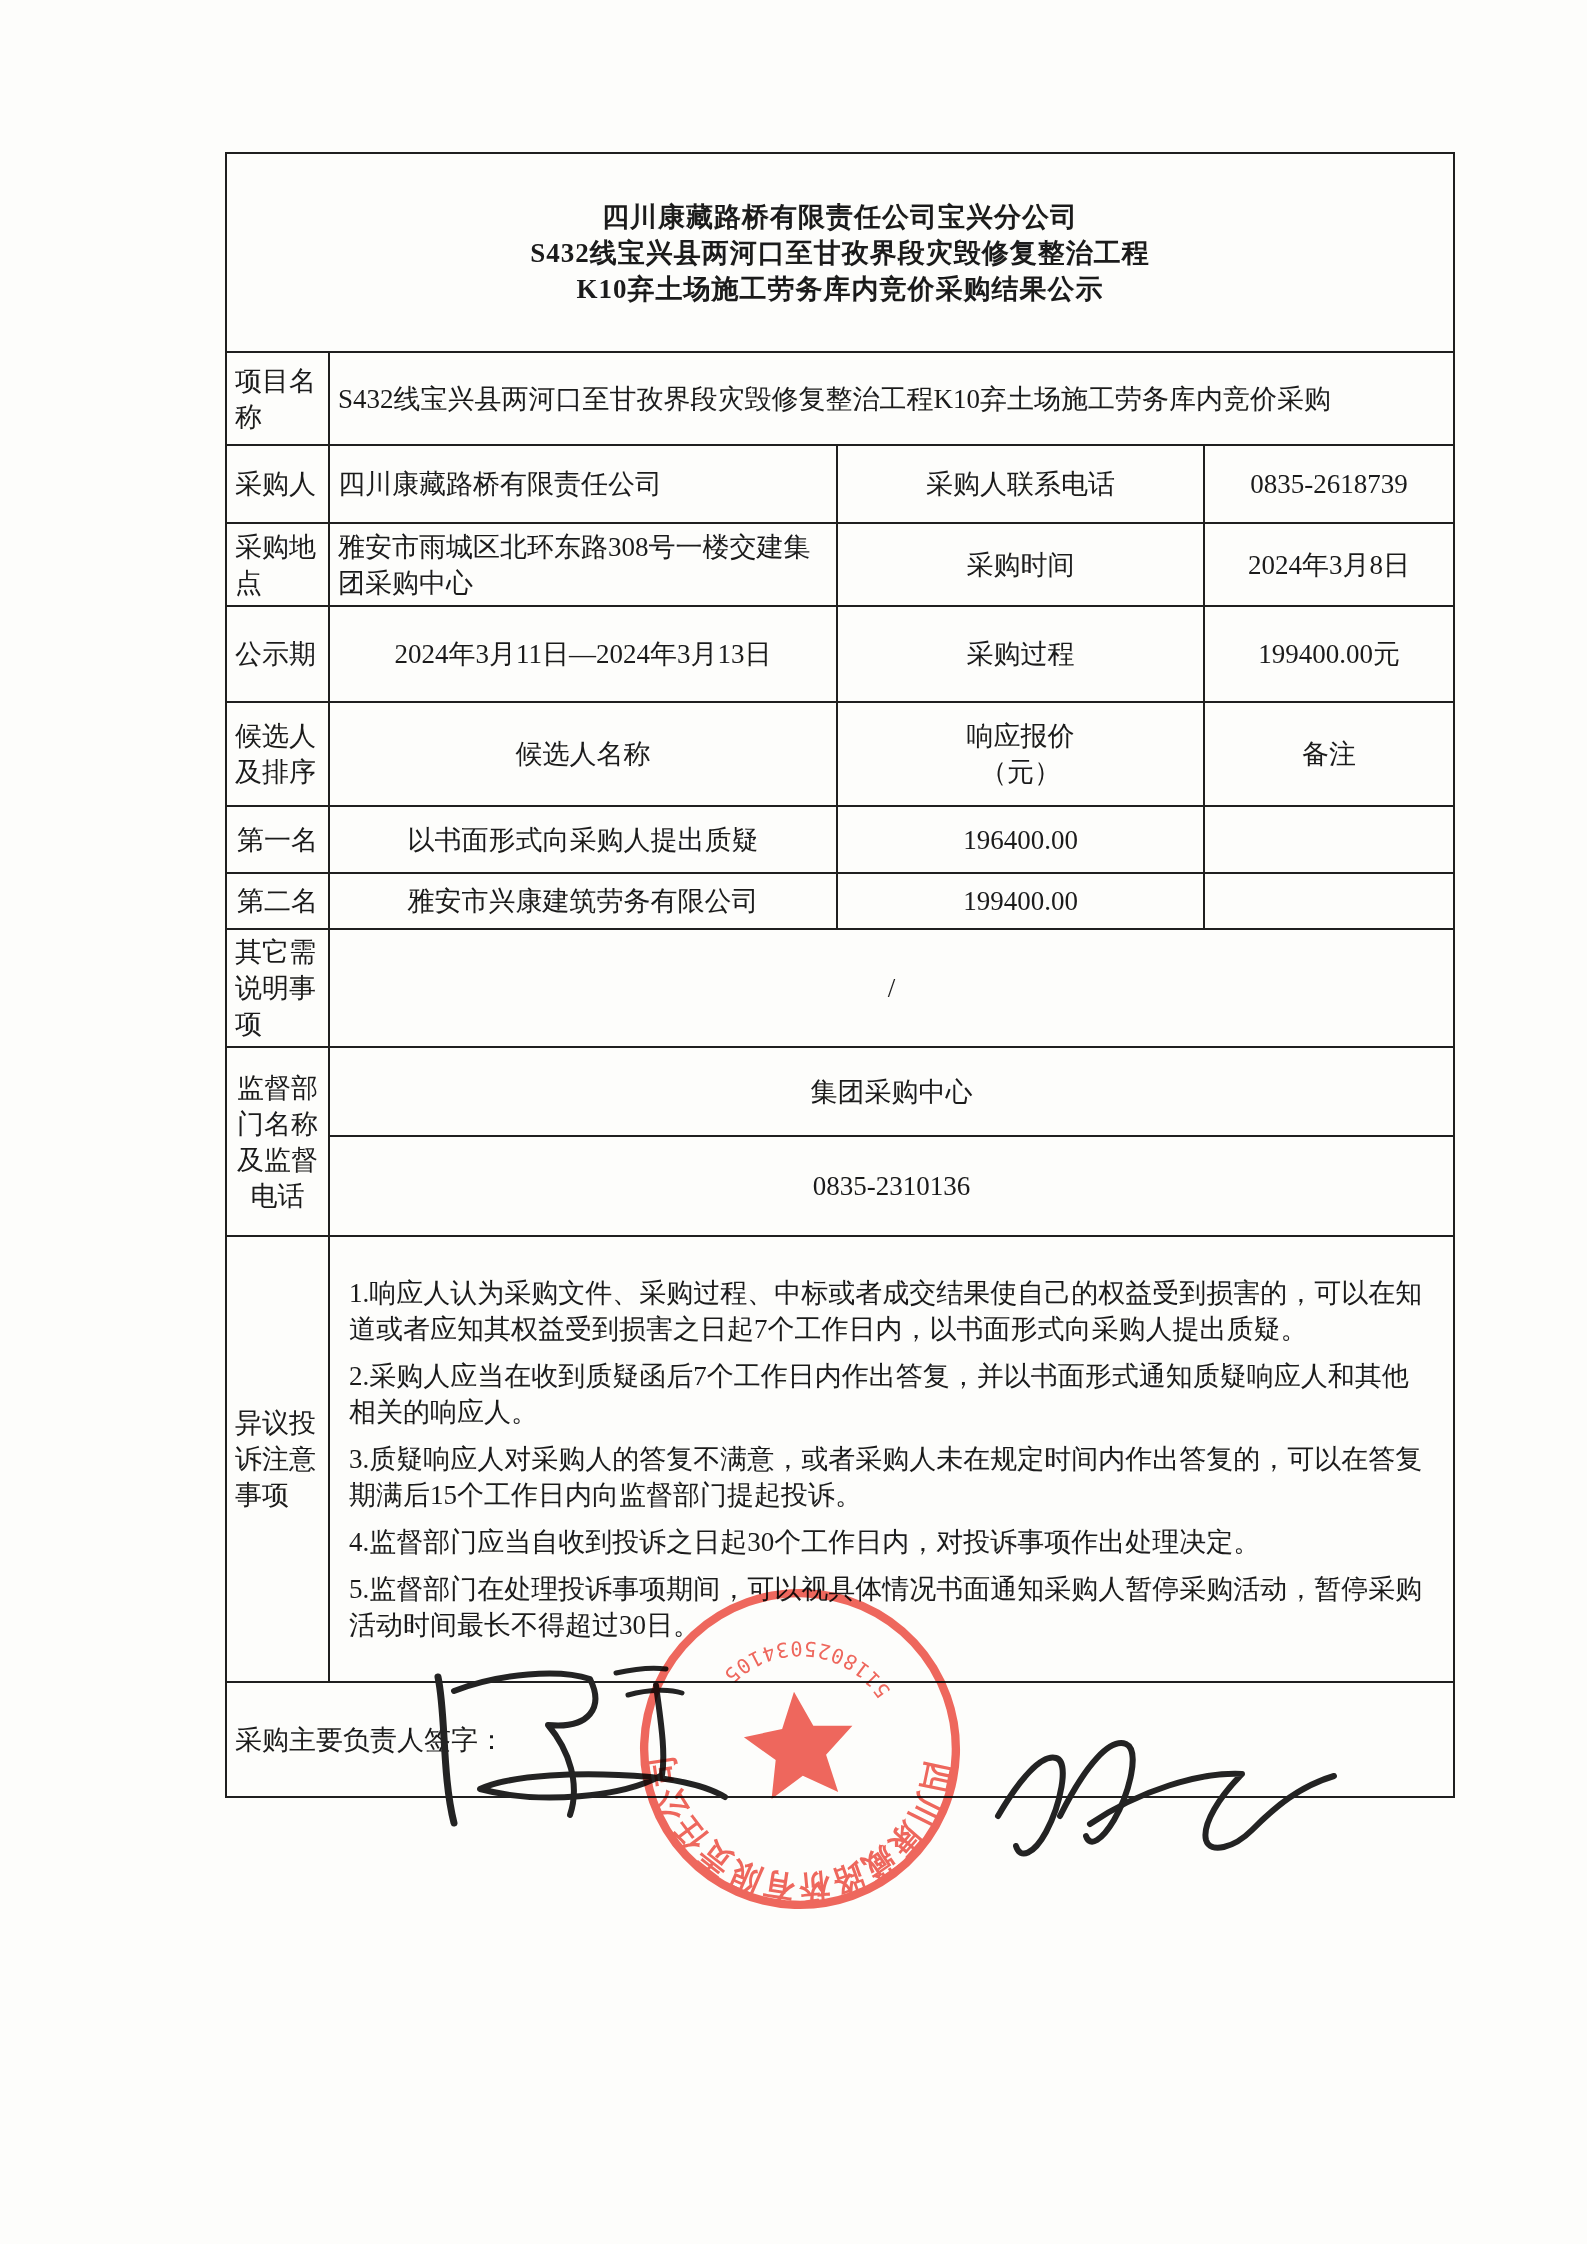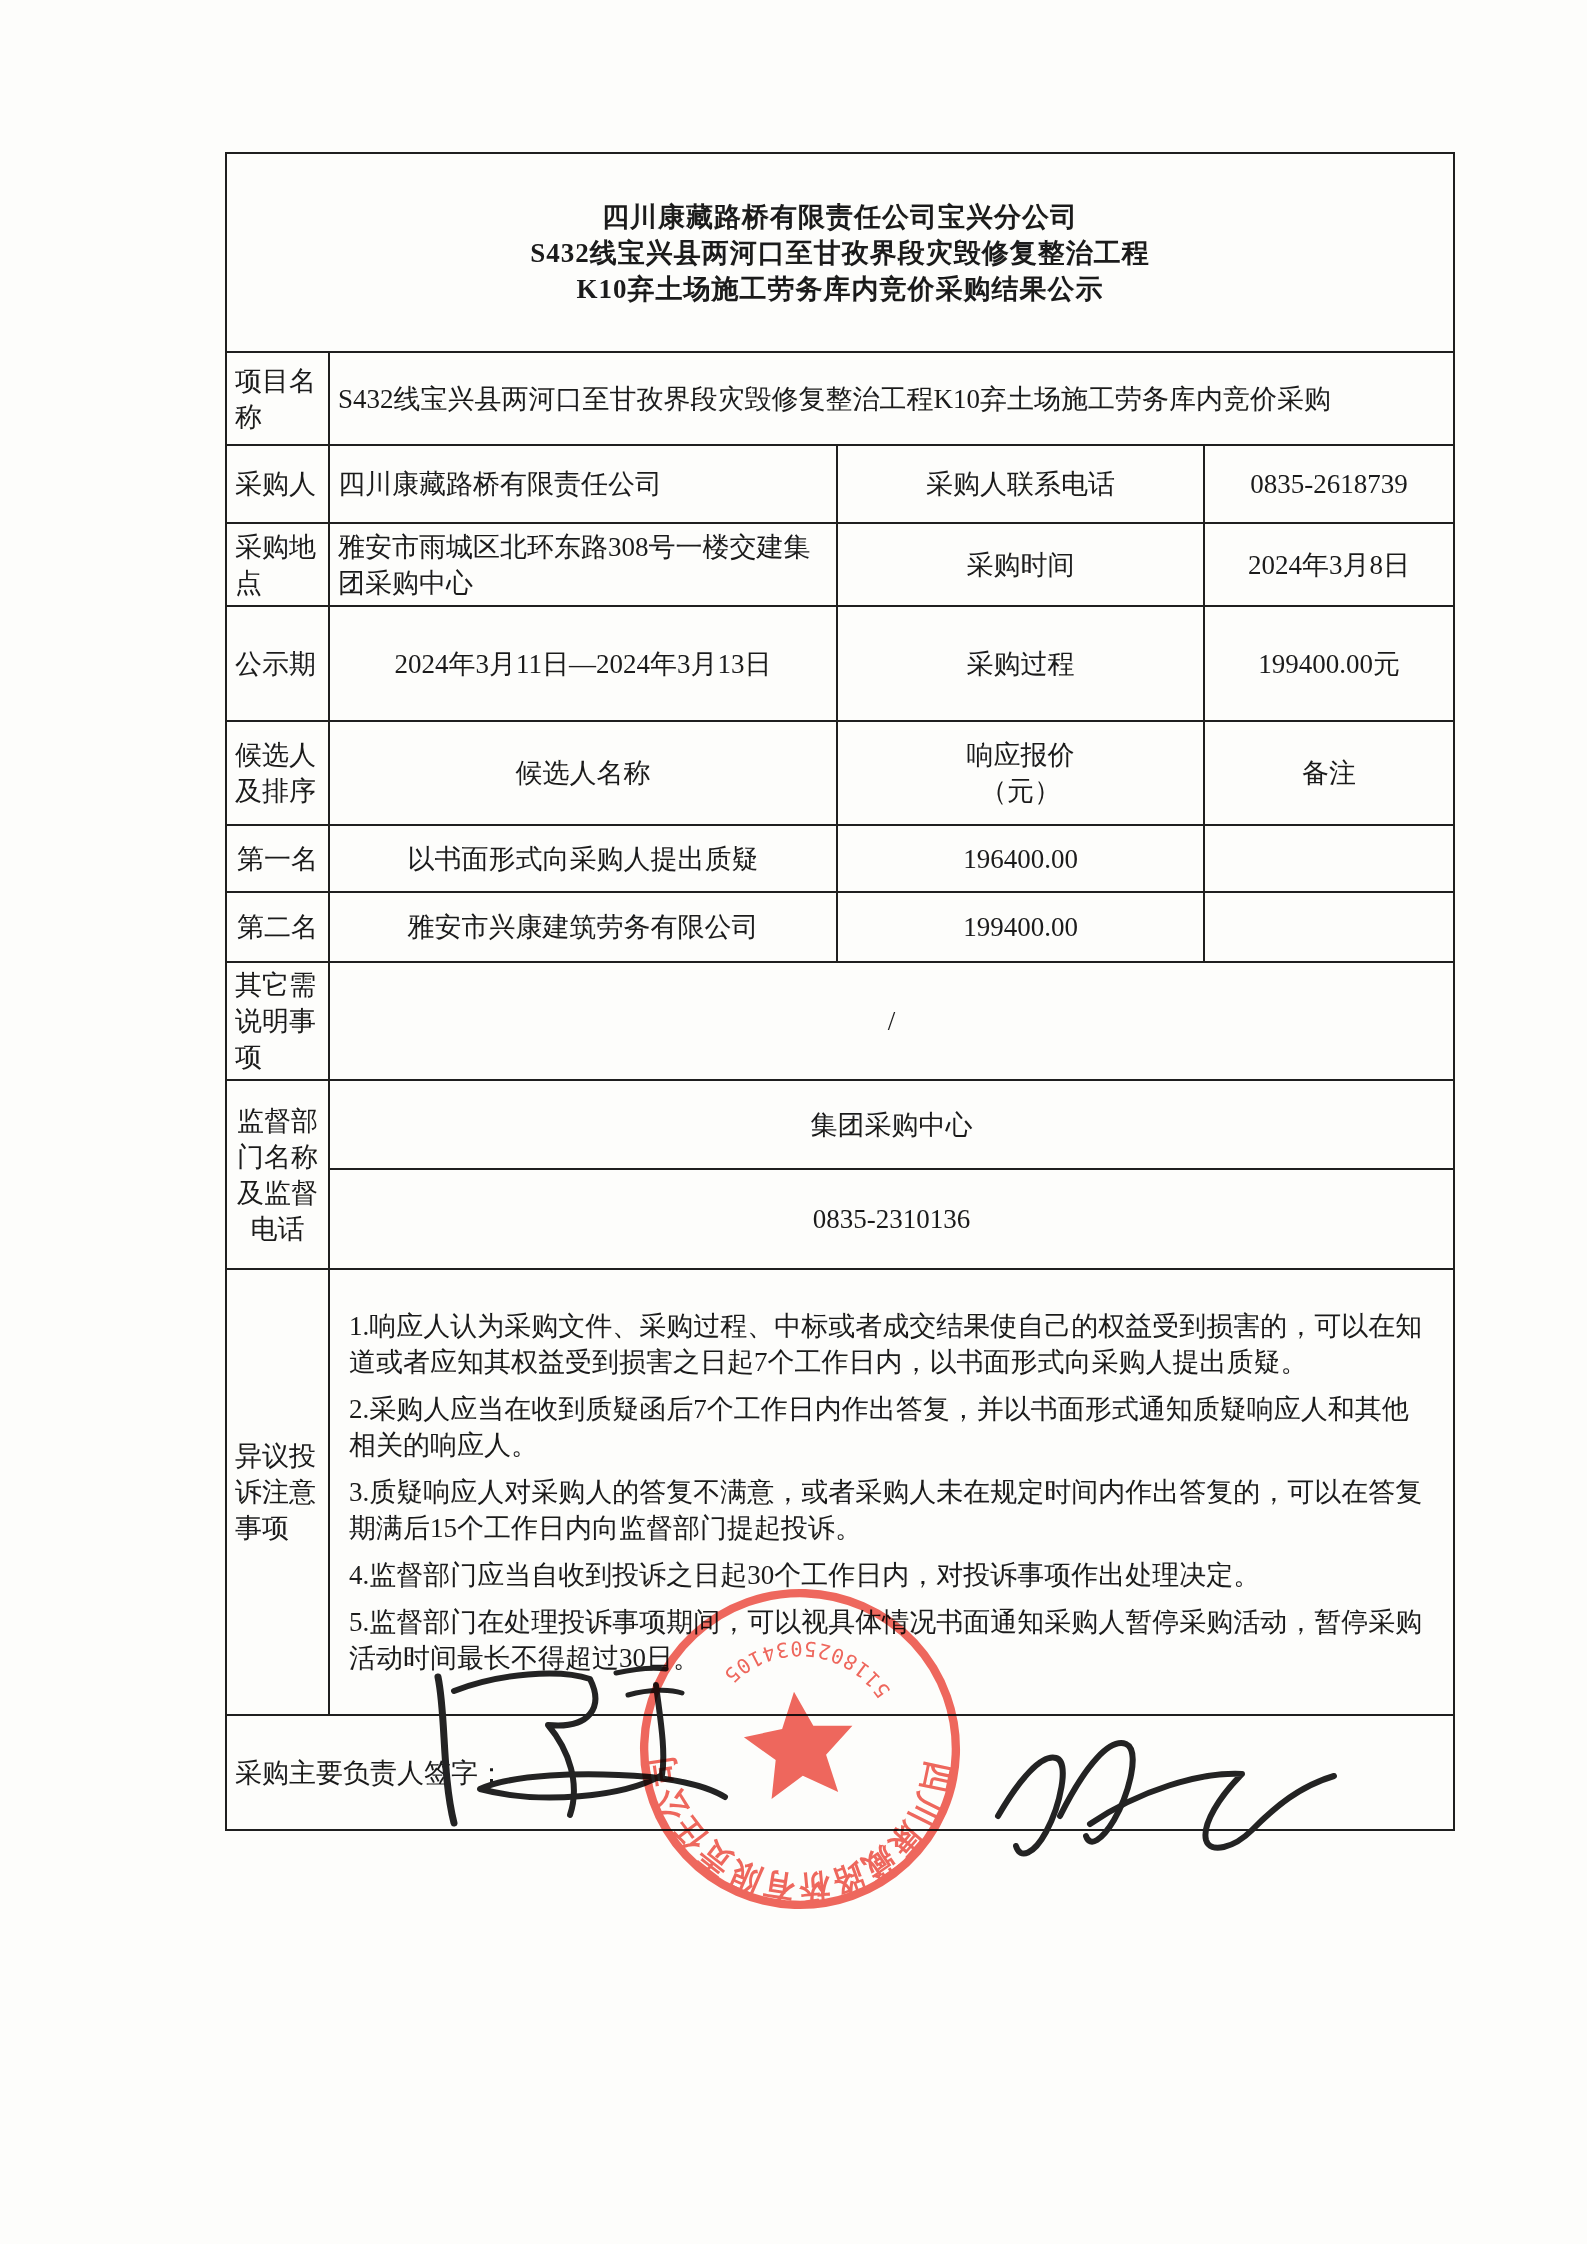--- a/index.html
+++ b/index.html
@@ -100,21 +100,21 @@
       <td class="val-center">0835-2618739</td>
     </tr>
 
     <tr style="height:83px">
       <td class="lbl">采购地点</td>
       <td class="val-left">雅安市雨城区北环东路308号一楼交建集团采购中心</td>
       <td class="val-center">采购时间</td>
       <td class="val-center">2024年3月8日</td>
     </tr>
 
-    <tr style="height:115px">
+    <tr style="height:96px">
       <td class="lbl">公示期</td>
       <td class="val-center">2024年3月11日—2024年3月13日</td>
       <td class="val-center">采购过程</td>
       <td class="val-center">199400.00元</td>
     </tr>
 
     <tr style="height:104px">
       <td class="lbl">候选人及排序</td>
       <td class="val-center">候选人名称</td>
       <td class="val-center two-line">
@@ -124,21 +124,21 @@
       <td class="val-center">备注</td>
     </tr>
 
     <tr style="height:67px">
       <td class="val-center">第一名</td>
       <td class="val-center">以书面形式向采购人提出质疑</td>
       <td class="val-center">196400.00</td>
       <td class="val-center"></td>
     </tr>
 
-    <tr style="height:70px">
+    <tr style="height:56px">
       <td class="val-center">第二名</td>
       <td class="val-center">雅安市兴康建筑劳务有限公司</td>
       <td class="val-center">199400.00</td>
       <td class="val-center"></td>
     </tr>
 
     <tr style="height:95px">
       <td class="lbl">其它需说明事项</td>
       <td class="val-center" colspan="3">/</td>
     </tr>

